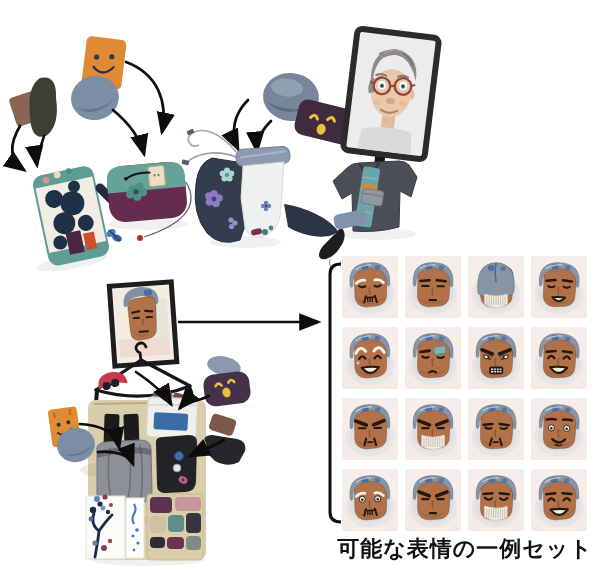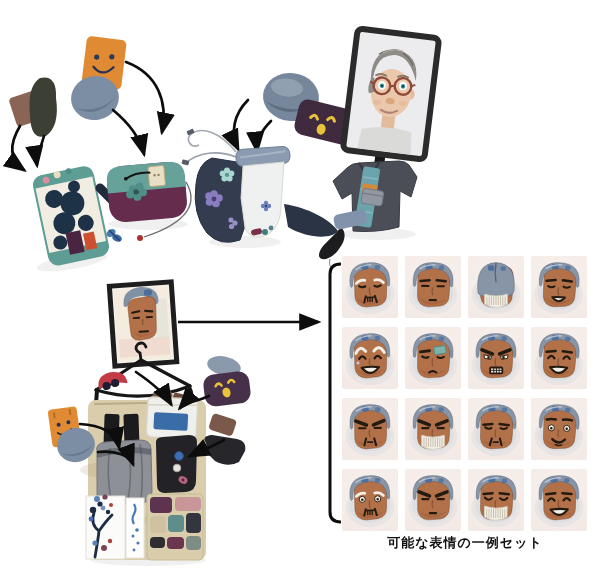--- a/index.html
+++ b/index.html
@@ -4,21 +4,21 @@
 <style>
   html,body{margin:0;padding:0;background:#fff;}
   .stage{position:relative;width:600px;height:576px;background:#ffffff;overflow:hidden;
          font-family:"Liberation Sans",sans-serif;}
   .collage{position:absolute;left:0;top:0;width:600px;height:576px;}
   .grid{position:absolute;left:342px;top:256px;display:grid;
         grid-template-columns:repeat(4,56px);grid-auto-rows:62px;gap:9px 7px;}
   .cell{border-radius:2px;overflow:hidden;}
   .cell svg{display:block;width:100%;height:100%;}
   .caption{position:absolute;left:336px;top:534px;width:258px;text-align:center;
-           font-weight:bold;font-size:13px;letter-spacing:1px;color:#111;}
+           font-weight:bold;font-size:22px;letter-spacing:1px;color:#111;}
 </style>
 </head>
 <body>
 
 <div class="stage">
 
 <svg class="collage" viewBox="0 0 600 576">
   <defs>
     <marker id="ah" viewBox="0 0 10 8" refX="8.5" refY="4" markerWidth="8.5" markerHeight="7" orient="auto-start-reverse">
       <path d="M0,0 L10,4 L0,8 Z" fill="#0d0d0d"></path>

